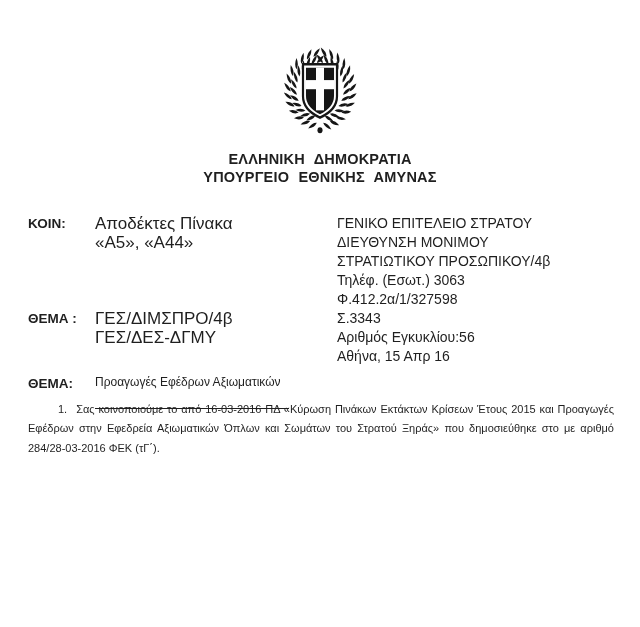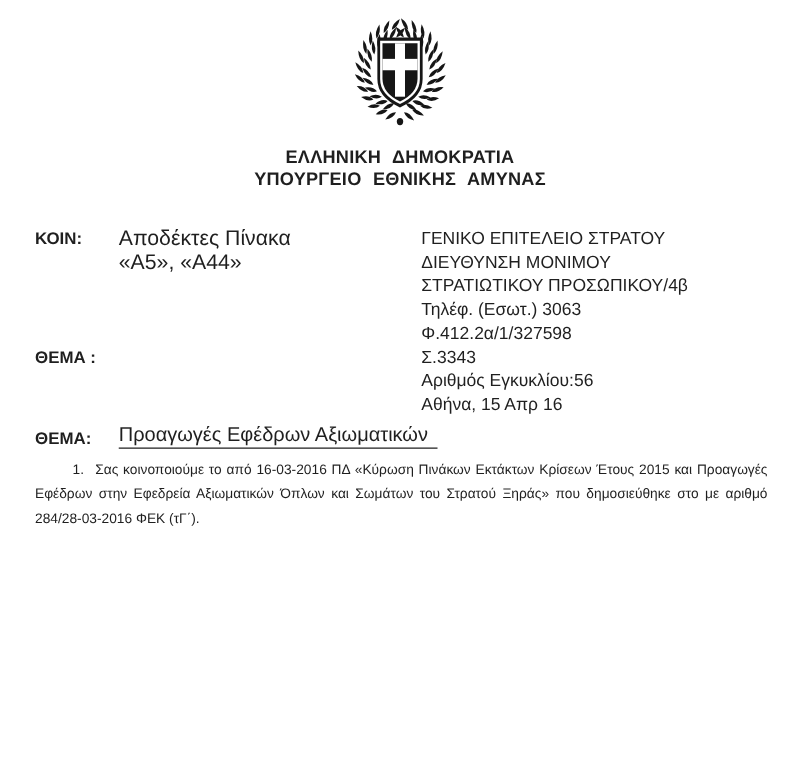--- a/index.html
+++ b/index.html
@@ -8,20 +8,21 @@
     background: #ffffff;
   }
   .page {
     position: relative;
     width: 640px;
     height: 562px;
     background: #ffffff;
     font-family: "Liberation Sans", "DejaVu Sans", sans-serif;
     color: #1f1f1f;
     overflow: hidden;
+    margin-top: 33px;
   }
   .emblem {
     position: absolute;
     top: 8px;
     left: 50%;
     transform: translateX(-50%);
   }
   .org-header {
     position: absolute;
     top: 117px;
@@ -54,25 +55,25 @@
     line-height: 19px;
   }
   .pros-row   { top: 181px; }
   .koin-row   { top: 276px; }
   .issuer-col { top: 181px; }
   .subject-label { top: 341px; }
   .subject-text {
     position: absolute;
     left: 95px;
     top: 341px;
-    font-size: 16px;
+    font-size: 12px;
     line-height: 16px;
     border-bottom: 1px solid #1f1f1f;
     padding-right: 8px;
-    padding-bottom: 1px;
+    padding-bottom: 18px;
   }
   .body-par {
     position: absolute;
     left: 28px;
     top: 367px;
     width: 586px;
     font-size: 11px;
     line-height: 19.3px;
     text-align: justify;
     text-indent: 30px;
@@ -155,20 +156,24 @@
     <div>ΥΠΟΥΡΓΕΙΟ ΕΘΝΙΚΗΣ ΑΜΥΝΑΣ</div>
   </div>
 
   <div class="label pros-row">ΚΟΙΝ:</div>
   <div class="left-col pros-row">
     <div>Αποδέκτες Πίνακα</div>
     <div>«Α5», «Α44»</div>
   </div>
 
   <div class="label koin-row">ΘΕΜΑ :</div>
+  <div class="left-col koin-row">
+    <div>ΓΕΣ/ΔΙΜΣΠΡΟ/4β</div>
+    <div>ΓΕΣ/ΔΕΣ-ΔΓΜΥ</div>
+  </div>
 
   <div class="right-col issuer-col">
     <div>ΓΕΝΙΚΟ ΕΠΙΤΕΛΕΙΟ ΣΤΡΑΤΟΥ</div>
     <div>ΔΙΕΥΘΥΝΣΗ ΜΟΝΙΜΟΥ</div>
     <div>ΣΤΡΑΤΙΩΤΙΚΟΥ ΠΡΟΣΩΠΙΚΟΥ/4β</div>
     <div>Τηλέφ. (Εσωτ.) 3063</div>
     <div>Φ.412.2α/1/327598</div>
     <div>Σ.3343</div>
     <div>Αριθμός Εγκυκλίου:56</div>
     <div>Αθήνα, 15 Απρ 16</div>

